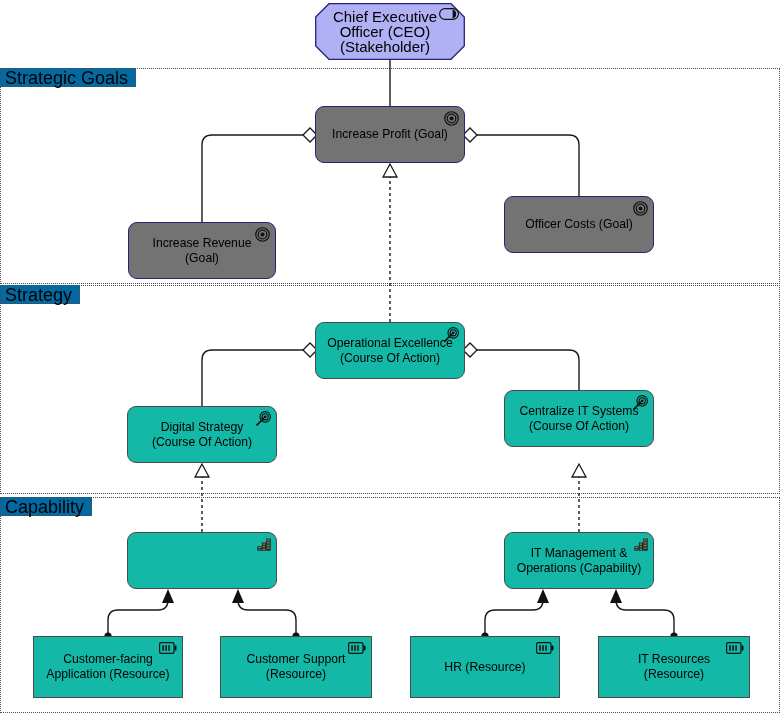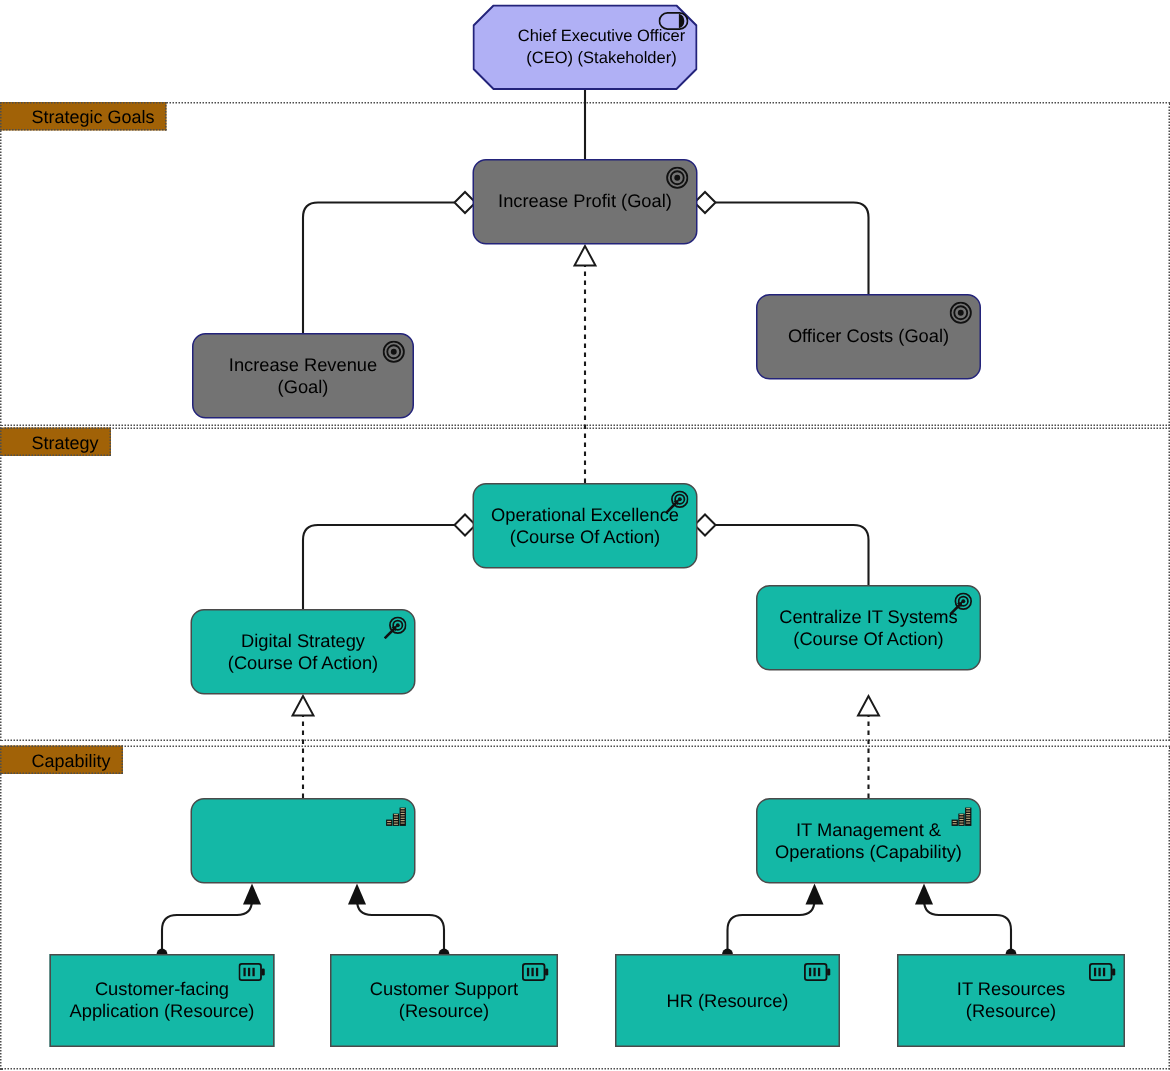--- a/index.html
+++ b/index.html
@@ -4,23 +4,23 @@
 <style>
   html,body{margin:0;padding:0;background:#ffffff;}
   body{width:780px;height:714px;position:relative;overflow:hidden;
        font-family:"Liberation Sans",sans-serif;color:#000;}
   #canvas{position:absolute;left:0;top:0;width:780px;height:714px;}
   svg.layer{position:absolute;left:0;top:0;width:780px;height:714px;pointer-events:none;}
 
   
   .group{position:absolute;border:1px dotted #4d4d4d;box-sizing:border-box;}
   .group-tab{position:absolute;top:-1px;left:-1px;border:1px dotted #4d4d4d;
-             border-bottom-style:dotted;background:#a16207;box-sizing:border-box;
-             font-size:12px;line-height:1;display:flex;align-items:center;
-             padding:0 7px 0 20px;height:19px;color:#000;white-space:nowrap;}
+             border-bottom-style:dotted;background:#0369a1;box-sizing:border-box;
+             font-size:18px;line-height:1;display:flex;align-items:center;
+             padding:0 7px 0 4px;height:19px;color:#000;white-space:nowrap;}
 
   
   .node{position:absolute;box-sizing:border-box;border:1px solid #1b1b2e;
         display:flex;align-items:center;justify-content:center;text-align:center;
         font-size:12.2px;line-height:15px;padding:2px 8px;}
   .node .lbl{display:block;width:100%;white-space:pre-line;}
   .blue{background:#737373;border-color:#23237a;}
   .tan{background:#14b8a6;border-color:#4a4a4a;}
   .rnd{border-radius:9px;}
   .sq{border-radius:0;}
@@ -99,21 +99,21 @@
       <polygon points="616,589 610,603 622,603"></polygon>
     </g>
   </svg>
 
   <div class="stakeholder-wrap" style="left:315px;top:3px;width:150px;height:57px;">
     <svg class="stakeholder-outline" viewBox="0 0 150 57">
       <polygon points="0.7,14 14,0.7 136,0.7 149.3,14 149.3,43 136,56.3 14,56.3 0.7,43" fill="#b0b0f5" stroke="#23237a" stroke-width="1.3"></polygon>
     </svg>
     <div style="position:absolute;left:0;top:0;width:140px;height:57px;display:flex;
                 align-items:center;justify-content:center;text-align:center;
-                font-size:11px;line-height:15px;margin-left:16px;">
+                font-size:15px;line-height:15px;">
       <span class="lbl">Chief Executive Officer
 (CEO) (Stakeholder)</span>
     </div>
     <svg class="badge stake" viewBox="0 0 20 12">
       <rect x="0.6" y="0.6" width="18.8" height="10.8" rx="5.4" fill="#b0b0f5" stroke="#111" stroke-width="1.2"></rect>
       <path d="M13.6,1.2 a5,5 0 0 1 0,9.6" fill="#111" stroke="none"></path>
     </svg>
   </div>
 
   <div class="node blue rnd" style="left:315px;top:106px;width:150px;height:57px;">

